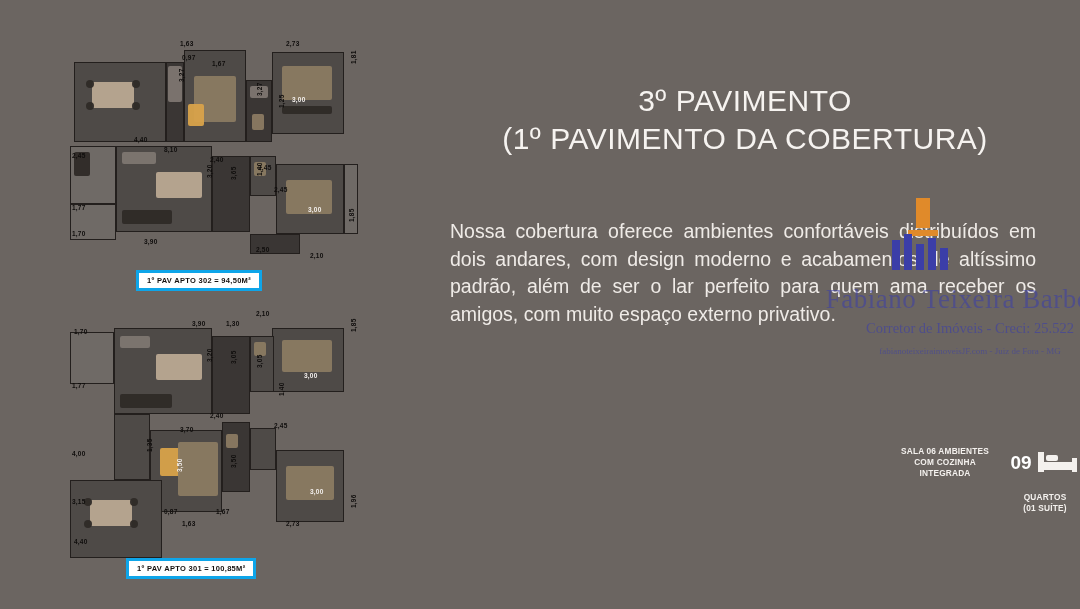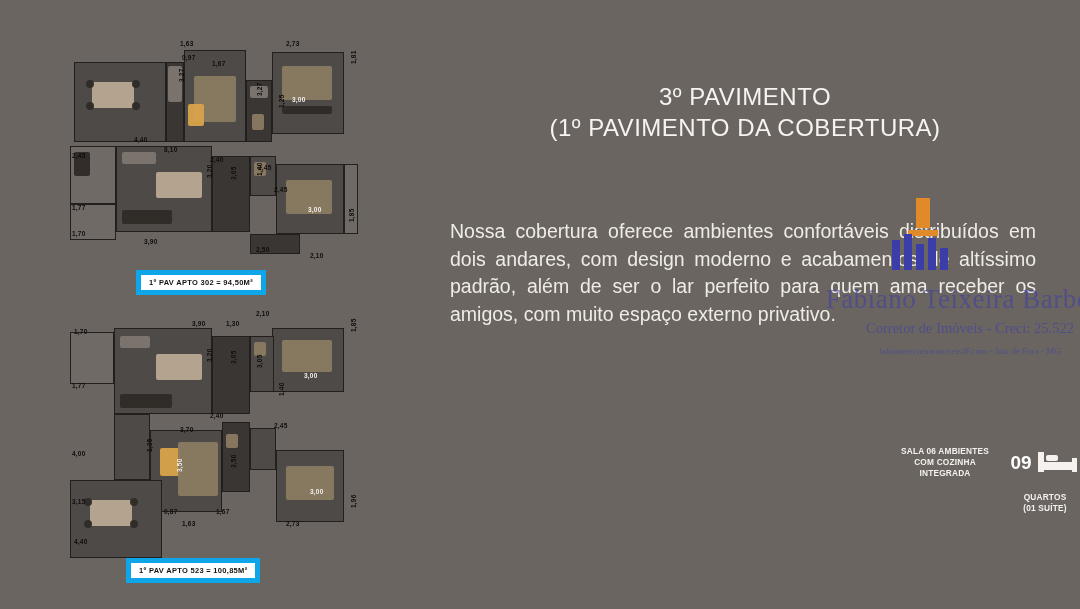--- a/index.html
+++ b/index.html
@@ -32,30 +32,30 @@
   .furn.e{background:#7d7671;}
   .furn.round{border-radius:50%;}
 
   .dim{position:absolute;font-size:6.5px;color:#0f0d0c;font-weight:bold;letter-spacing:.2px;white-space:nowrap;}
   .dim.w{color:#f3efec;}
   .dim.v{transform:rotate(-90deg);transform-origin:left top;}
 
   .caption{
     position:absolute;background:#ffffff;color:#15110f;
     font-size:7.5px;font-weight:bold;letter-spacing:.3px;
-    padding:3px 8px;white-space:nowrap;border:5px solid #0ea5e9;
+    padding:3px 8px;white-space:nowrap;border:3px solid #0ea5e9;
   }
 
   
   .right{position:absolute;left:430px;top:0;width:650px;height:609px;}
 
   .title{
     position:absolute;left:0;top:82px;width:630px;
     text-align:center;color:#f6f3f0;
-    font-size:24px;font-weight:400;letter-spacing:.5px;line-height:1.28;
+    font-size:30px;font-weight:400;letter-spacing:.5px;line-height:1.28;
   }
   .title .l2{display:block;}
 
   .body-copy{
     position:absolute;left:20px;top:218px;width:586px;
     color:#efebe7;font-size:19.5px;line-height:1.42;
     text-align:justify;
   }
 
   
@@ -232,21 +232,21 @@
         <div class="furn b round" style="left:70px;top:210px;width:8px;height:8px;"></div>
         <div class="dim" style="left:12px;top:188px;">3,15</div>
         <div class="dim" style="left:14px;top:228px;">4,40</div>
 
         <div class="dim" style="left:104px;top:198px;">0,87</div>
         <div class="dim" style="left:122px;top:210px;">1,63</div>
         <div class="dim" style="left:156px;top:198px;">1,67</div>
         <div class="dim" style="left:226px;top:210px;">2,73</div>
         <div class="dim v" style="left:290px;top:198px;">1,96</div>
 
-        <div class="caption" style="left:66px;top:248px;">1º PAV APTO 523 = 100,85M²</div>
+        <div class="caption" style="left:66px;top:248px;">1º PAV APTO 301 = 100,85M²</div>
       </div>
     </div>
   </div>
 
   <div class="right">
 
     <div class="title">
       <span>3º PAVIMENTO</span>
       <span class="l2">(1º PAVIMENTO DA COBERTURA)</span>
     </div>

